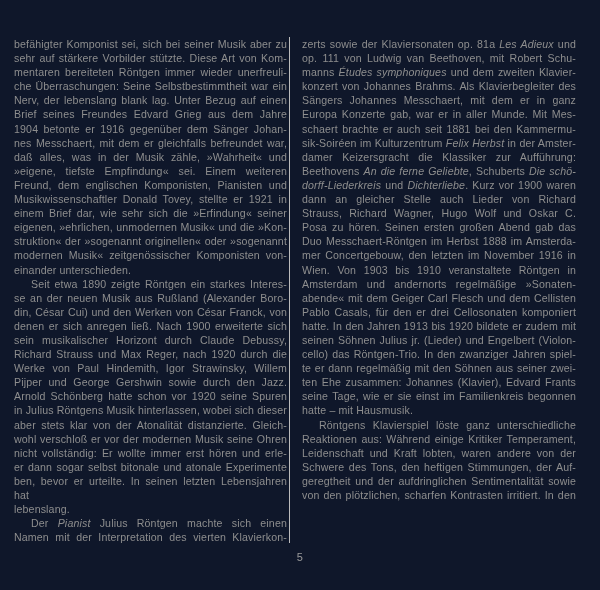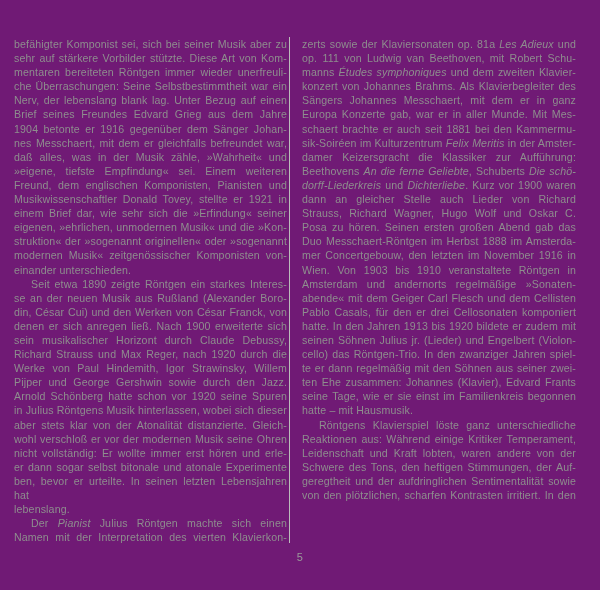--- a/index.html
+++ b/index.html
@@ -52,21 +52,21 @@
     width: 600px;
     text-align: center;
     font-size: 11px;
     color: #9a9a9a;
     letter-spacing: 0.2px;
   }
 </style>
 </head>
 <body>
 
-<div class="page" style="color: rgb(142, 142, 142); background: #701a75;">
+<div class="page" style="color: rgb(142, 142, 142); background: #0f172a;">
   <div class="col col-left" id="col-0">
       <div class="line"><span>befähigter Komponist sei, sich bei seiner Musik aber zu</span></div>
       <div class="line"><span>sehr auf stärkere Vorbilder stützte. Diese Art von Kom-</span></div>
       <div class="line"><span>mentaren bereiteten Röntgen immer wieder unerfreuli-</span></div>
       <div class="line"><span>che Überraschungen: Seine Selbstbestimmtheit war ein</span></div>
       <div class="line"><span>Nerv, der lebenslang blank lag. Unter Bezug auf einen</span></div>
       <div class="line"><span>Brief seines Freundes Edvard Grieg aus dem Jahre</span></div>
       <div class="line"><span>1904 betonte er 1916 gegenüber dem Sänger Johan-</span></div>
       <div class="line"><span>nes Messchaert, mit dem er gleichfalls befreundet war,</span></div>
       <div class="line"><span>daß alles, was in der Musik zähle, »Wahrheit« und</span></div>
@@ -99,21 +99,21 @@
     </div>
   <div class="divider" style="background: rgb(187, 187, 187);"></div>
   <div class="col col-right" id="col-1">
       <div class="line"><span>zerts sowie der Klaviersonaten op. 81a </span><i>Les Adieux</i><span> und</span></div>
       <div class="line"><span>op. 111 von Ludwig van Beethoven, mit Robert Schu-</span></div>
       <div class="line"><span>manns </span><i>Études symphoniques</i><span> und dem zweiten Klavier-</span></div>
       <div class="line"><span>konzert von Johannes Brahms. Als Klavierbegleiter des</span></div>
       <div class="line"><span>Sängers Johannes Messchaert, mit dem er in ganz</span></div>
       <div class="line"><span>Europa Konzerte gab, war er in aller Munde. Mit Mes-</span></div>
       <div class="line"><span>schaert brachte er auch seit 1881 bei den Kammermu-</span></div>
-      <div class="line"><span>sik-Soiréen im Kulturzentrum </span><i>Felix Meritis</i><span> in der Amster-</span></div>
+      <div class="line"><span>sik-Soiréen im Kulturzentrum </span><i>Felix Herbst</i><span> in der Amster-</span></div>
       <div class="line"><span>damer Keizersgracht die Klassiker zur Aufführung:</span></div>
       <div class="line"><span>Beethovens </span><i>An die ferne Geliebte</i><span>, Schuberts </span><i>Die schö-</i></div>
       <div class="line"><i>dorff-Liederkreis</i><span> und </span><i>Dichterliebe</i><span>. Kurz vor 1900 waren</span></div>
       <div class="line"><span>dann an gleicher Stelle auch Lieder von Richard</span></div>
       <div class="line"><span>Strauss, Richard Wagner, Hugo Wolf und Oskar C.</span></div>
       <div class="line"><span>Posa zu hören. Seinen ersten großen Abend gab das</span></div>
       <div class="line"><span>Duo Messchaert-Röntgen im Herbst 1888 im Amsterda-</span></div>
       <div class="line"><span>mer Concertgebouw, den letzten im November 1916 in</span></div>
       <div class="line"><span>Wien. Von 1903 bis 1910 veranstaltete Röntgen in</span></div>
       <div class="line"><span>Amsterdam und andernorts regelmäßige »Sonaten-</span></div>

